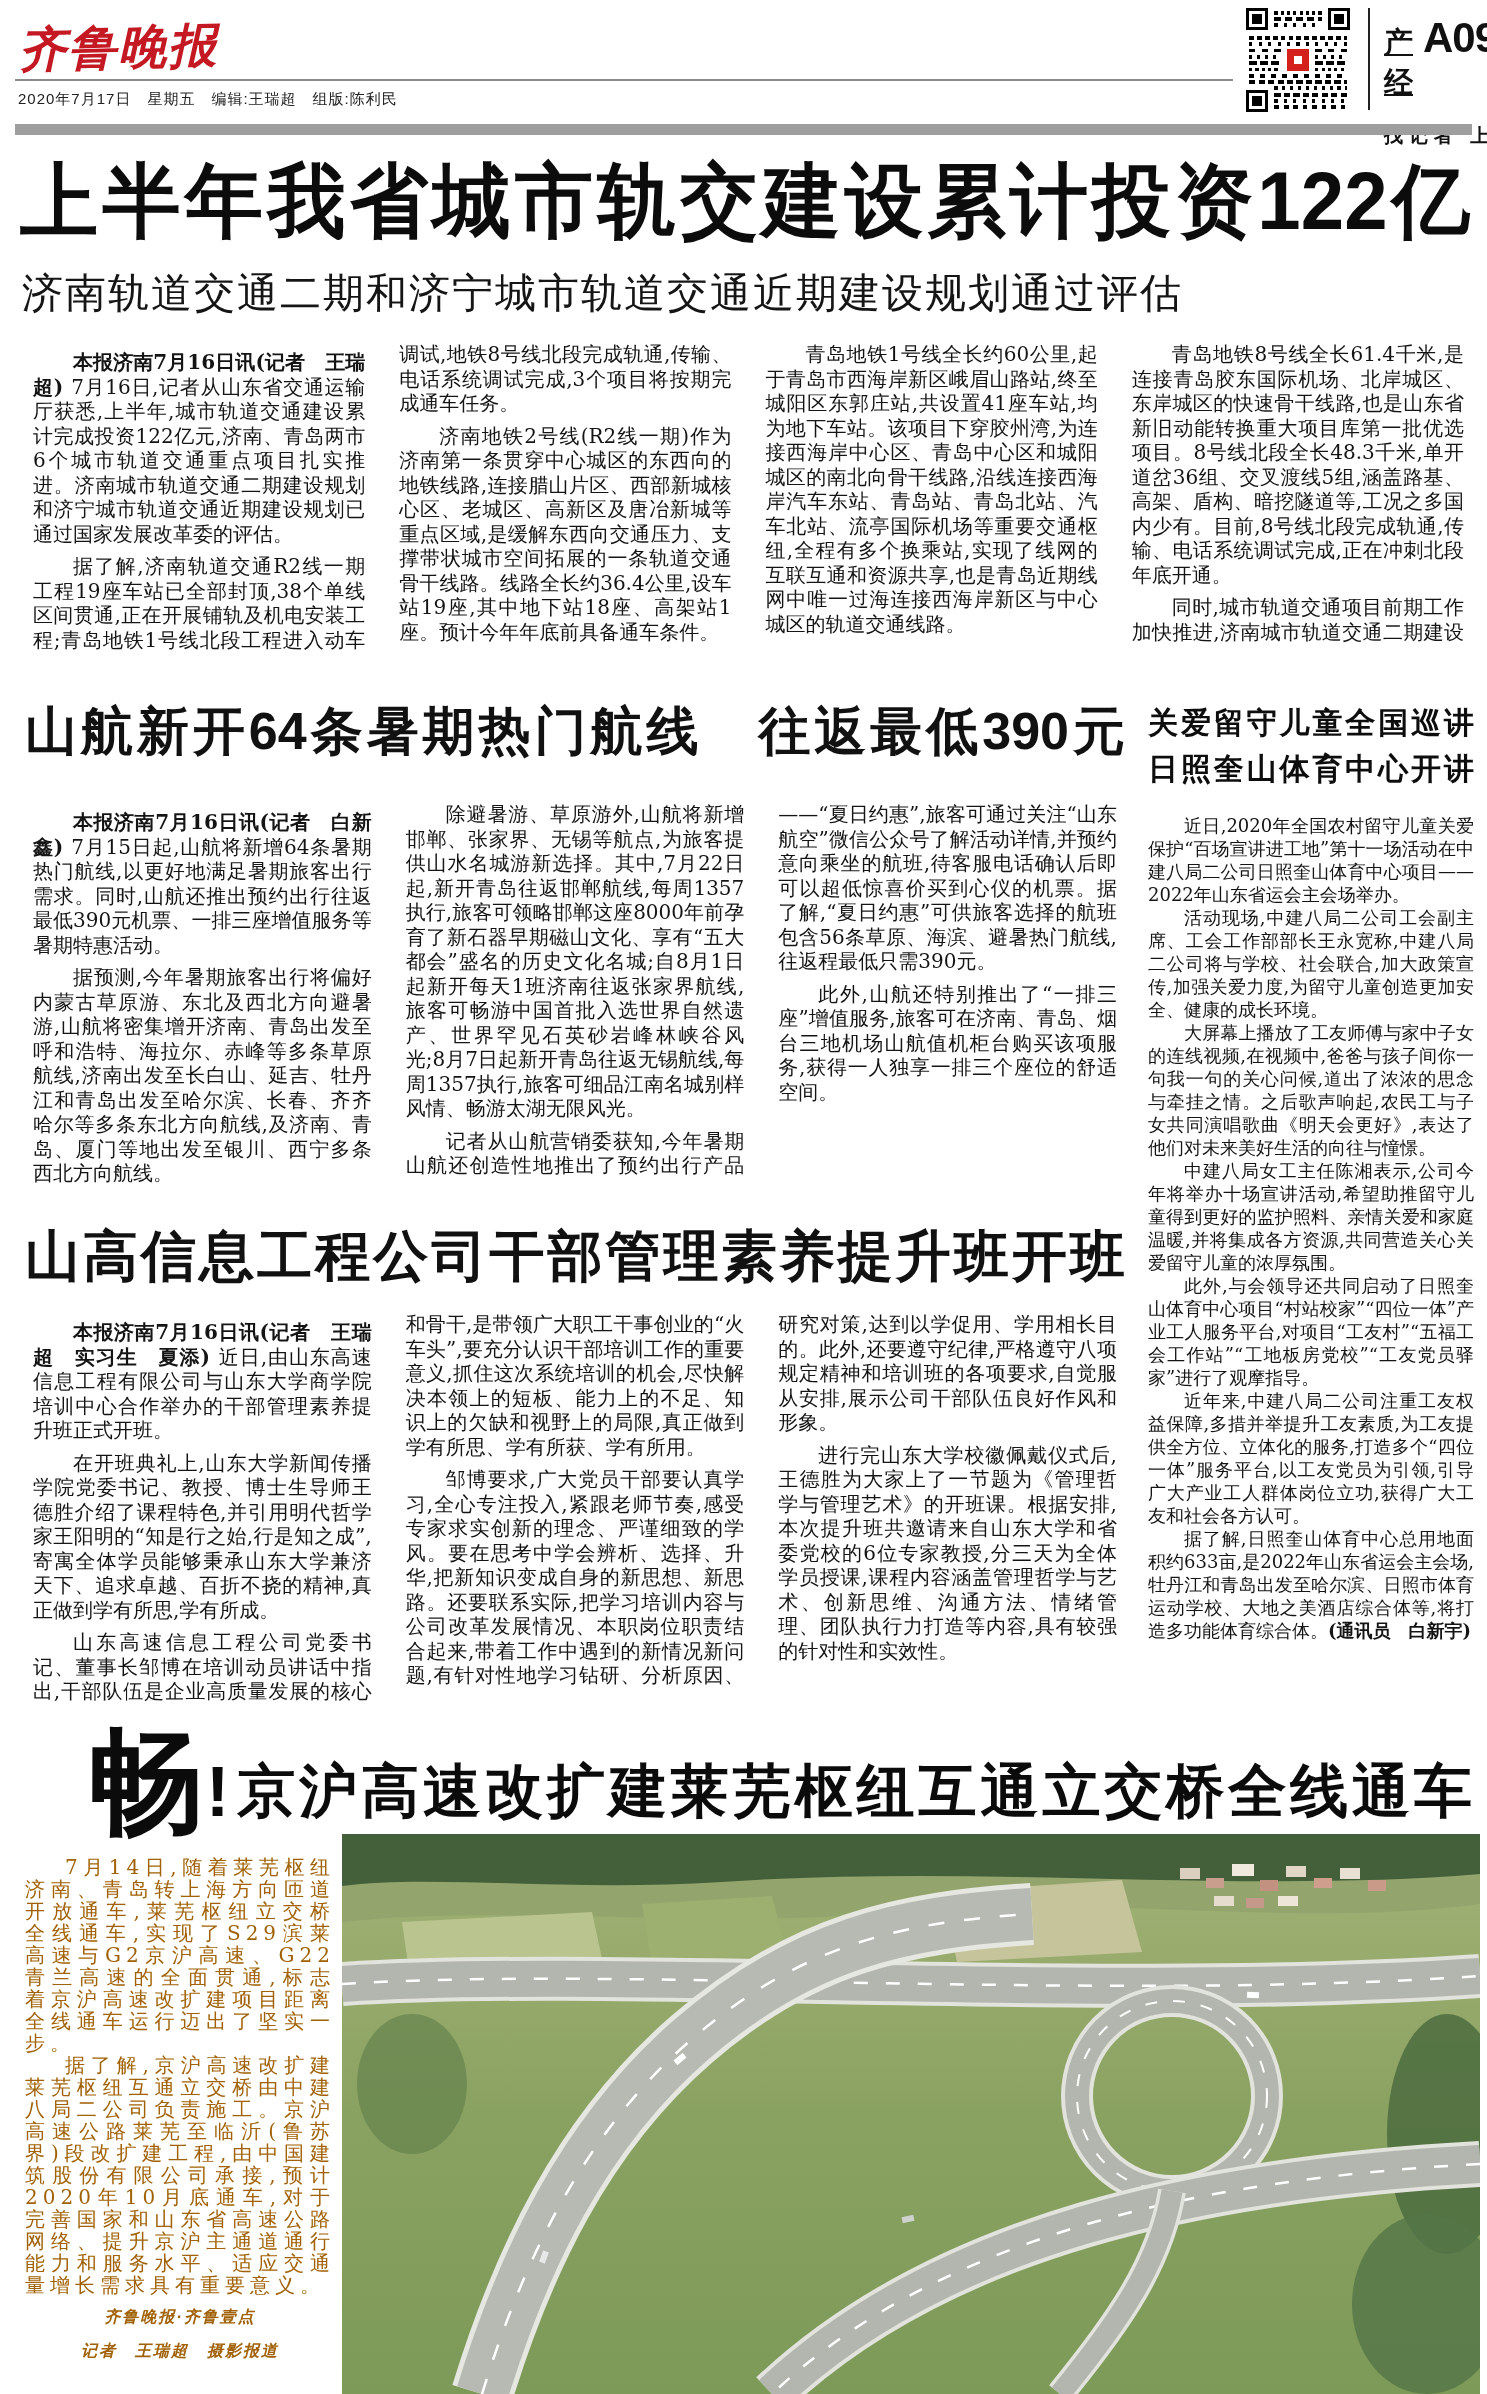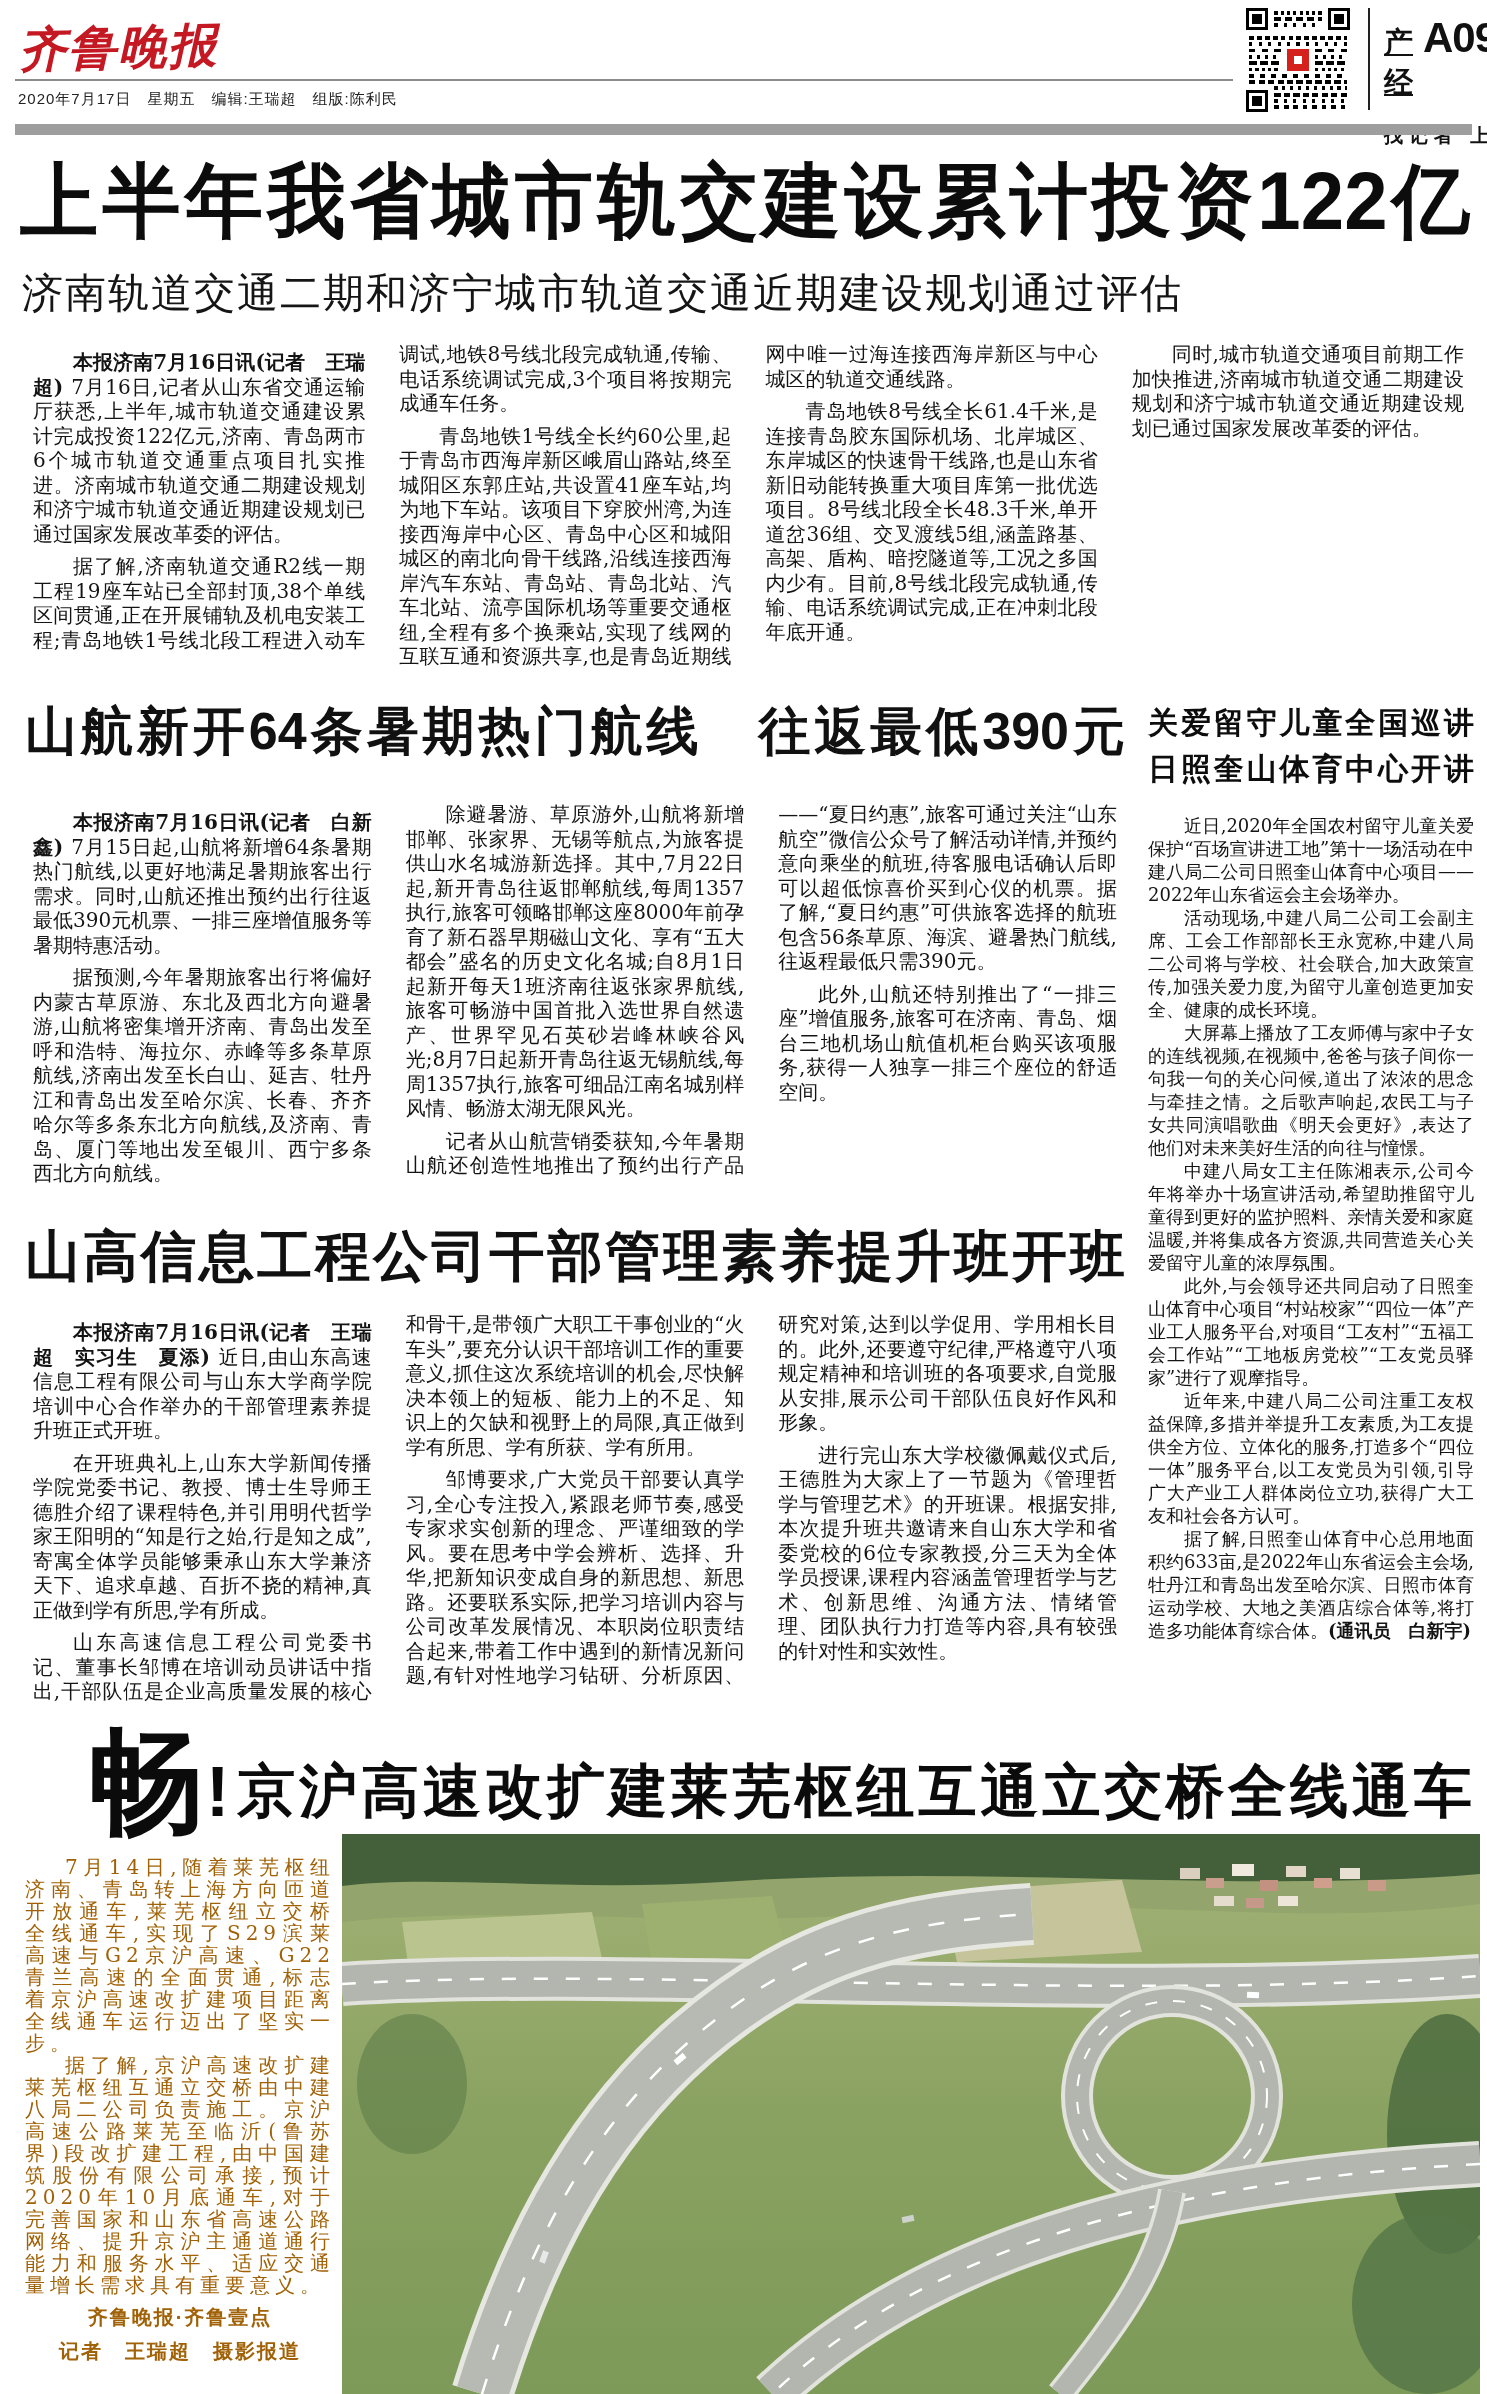--- a/index.html
+++ b/index.html
@@ -47,22 +47,22 @@
   
   .h-bottom{position:absolute;left:88px;top:1724px;width:1384px;display:flex;align-items:center;
         font-family:"Liberation Sans",sans-serif;font-weight:900;color:#0b0b0b;}
   .h-bottom .big{font-size:116px;line-height:116px;}
   .h-bottom .bang{font-size:70px;line-height:80px;margin:20px 8px 0 2px;}
   .h-bottom .rest{flex:1;font-size:58px;line-height:64px;margin-top:18px;
         text-align:justify;text-align-last:justify;}
   .bottom-col{position:absolute;left:25px;top:1856px;width:310px;text-align:justify;
         font-size:20px;letter-spacing:5px;line-height:22px;color:#a16207;}
   .bottom-col p{margin:0;text-indent:2em;}
-  .byline{margin-top:8px;text-align:center;font-weight:bold;font-size:20px;line-height:26px;
-        letter-spacing:2px;font-family:"Liberation Sans",sans-serif;}
+  .byline{margin-top:8px;text-align:center;font-weight:bold;font-size:16px;line-height:26px;
+        letter-spacing:2px;font-family:"Liberation Sans",sans-serif;font-style:italic;}
   .photo{position:absolute;left:342px;top:1834px;width:1138px;height:560px;}
   .photo svg{display:block;width:100%;height:100%;}
 </style>
 </head>
 <body>
 
 <div id="page">
 
   <div class="logo">齐鲁晚报</div>
   <div class="header-rule"></div>
@@ -120,20 +120,21 @@
   </div>
 
   <div class="gray-bar"></div>
 
   <div class="h-main">上半年我省城市轨交建设累计投资122亿</div>
   <div class="h-sub">济南轨道交通二期和济宁城市轨道交通近期建设规划通过评估</div>
 
   <div class="body-cols cols-a1">
     <p><span class="lead">本报济南7月16日讯(记者　王瑞超)</span><span>7月16日,记者从山东省交通运输厅获悉,上半年,城市轨道交通建设累计完成投资122亿元,济南、青岛两市6个城市轨道交通重点项目扎实推进。济南城市轨道交通二期建设规划和济宁城市轨道交通近期建设规划已通过国家发展改革委的评估。</span></p>
     <p>据了解,济南轨道交通R2线一期工程19座车站已全部封顶,38个单线区间贯通,正在开展铺轨及机电安装工程;青岛地铁1号线北段工程进入动车调试,地铁8号线北段完成轨通,传输、电话系统调试完成,3个项目将按期完成通车任务。</p>
+    <p>济南地铁2号线(R2线一期)作为济南第一条贯穿中心城区的东西向的地铁线路,连接腊山片区、西部新城核心区、老城区、高新区及唐冶新城等重点区域,是缓解东西向交通压力、支撑带状城市空间拓展的一条轨道交通骨干线路。线路全长约36.4公里,设车站19座,其中地下站18座、高架站1座。预计今年年底前具备通车条件。</p>
     <p>青岛地铁1号线全长约60公里,起于青岛市西海岸新区峨眉山路站,终至城阳区东郭庄站,共设置41座车站,均为地下车站。该项目下穿胶州湾,为连接西海岸中心区、青岛中心区和城阳城区的南北向骨干线路,沿线连接西海岸汽车东站、青岛站、青岛北站、汽车北站、流亭国际机场等重要交通枢纽,全程有多个换乘站,实现了线网的互联互通和资源共享,也是青岛近期线网中唯一过海连接西海岸新区与中心城区的轨道交通线路。</p>
     <p>青岛地铁8号线全长61.4千米,是连接青岛胶东国际机场、北岸城区、东岸城区的快速骨干线路,也是山东省新旧动能转换重大项目库第一批优选项目。8号线北段全长48.3千米,单开道岔36组、交叉渡线5组,涵盖路基、高架、盾构、暗挖隧道等,工况之多国内少有。目前,8号线北段完成轨通,传输、电话系统调试完成,正在冲刺北段年底开通。</p>
     <p>同时,城市轨道交通项目前期工作加快推进,济南城市轨道交通二期建设规划和济宁城市轨道交通近期建设规划已通过国家发展改革委的评估。</p>
   </div>
 
   <div class="h-airline">山航新开64条暑期热门航线　往返最低390元</div>
   <div class="body-cols cols-a2">
     <p><span class="lead">本报济南7月16日讯(记者　白新鑫)</span><span>7月15日起,山航将新增64条暑期热门航线,以更好地满足暑期旅客出行需求。同时,山航还推出预约出行往返最低390元机票、一排三座增值服务等暑期特惠活动。</span></p>
     <p>据预测,今年暑期旅客出行将偏好内蒙古草原游、东北及西北方向避暑游,山航将密集增开济南、青岛出发至呼和浩特、海拉尔、赤峰等多条草原航线,济南出发至长白山、延吉、牡丹江和青岛出发至哈尔滨、长春、齐齐哈尔等多条东北方向航线,及济南、青岛、厦门等地出发至银川、西宁多条西北方向航线。</p>
     <p>除避暑游、草原游外,山航将新增邯郸、张家界、无锡等航点,为旅客提供山水名城游新选择。其中,7月22日起,新开青岛往返邯郸航线,每周1357执行,旅客可领略邯郸这座8000年前孕育了新石器早期磁山文化、享有“五大都会”盛名的历史文化名城;自8月1日起新开每天1班济南往返张家界航线,旅客可畅游中国首批入选世界自然遗产、世界罕见石英砂岩峰林峡谷风光;8月7日起新开青岛往返无锡航线,每周1357执行,旅客可细品江南名城别样风情、畅游太湖无限风光。</p>

